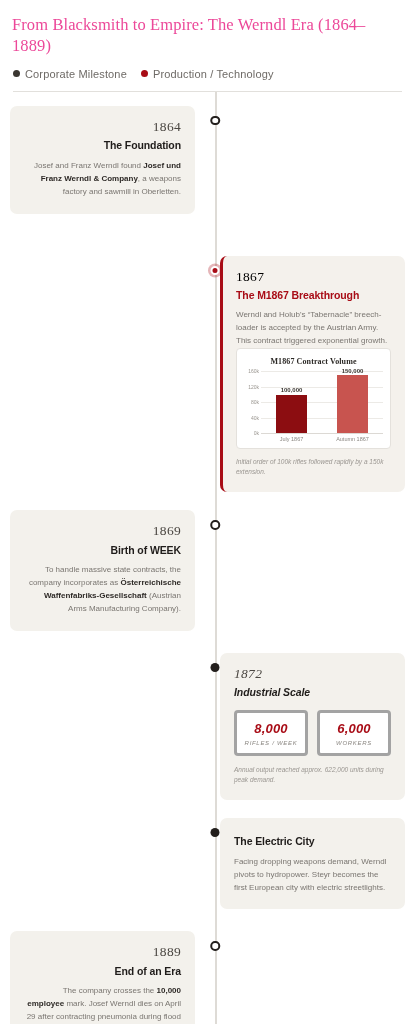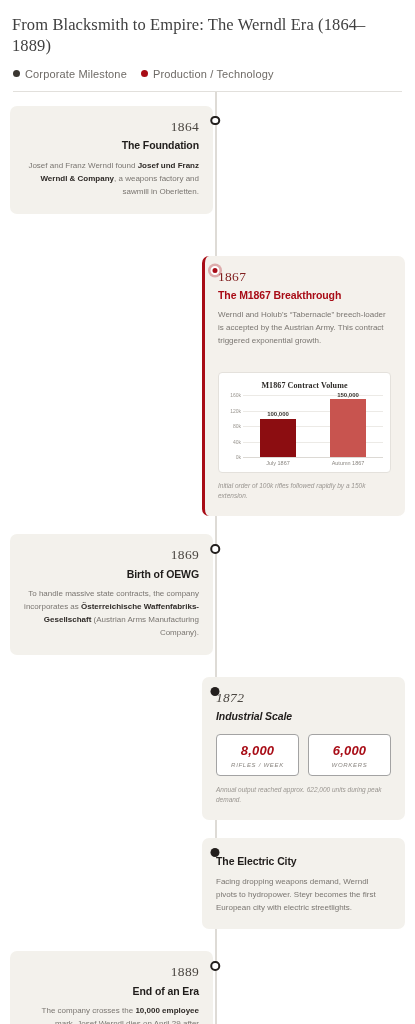--- a/index.html
+++ b/index.html
@@ -13,21 +13,21 @@
     -webkit-font-smoothing: antialiased;
   }
 
   .page { width: 415px; padding: 0 10px; }
 
   
   .title {
     font-family: "Liberation Serif", serif;
     font-size: 16.5px;
     font-weight: 400;
-    color: #404040;
+    color: #ec4899;
     letter-spacing: 0.1px;
     padding: 14px 2px 0 2px;
     line-height: 1.3;
   }
 
   .legend {
     display: flex;
     align-items: center;
     gap: 14px;
     padding: 11px 3px 0 3px;
@@ -86,41 +86,41 @@
     width: 9.5px; height: 9.5px;
   }
   .node-dot.accent {
     background: #a80c16;
     border: 2px solid #ffffff;
     box-shadow: 0 0 0 2.5px rgba(168,12,22,0.30);
   }
 
   
   .card {
-    width: 203px;
+    width: 185px;
     background: #f3f1ec;
     border-radius: 7px;
     padding: 13px 14px 15px 14px;
   }
   .card.left  { text-align: right; }
   .card.right { text-align: left; }
   .card.accent {
     border-left: 3px solid #a80c16;
     background: #f4f1ec;
     padding-left: 13px;
   }
 
   .card-year {
     font-family: "Liberation Serif", serif;
     font-size: 13.5px;
     color: #4a4641;
     letter-spacing: 0.3px;
     line-height: 1.2;
   }
-  .card.accent .card-year { color: #7f1d1d; }
+  .card.accent .card-year { color: #000000; }
 
   .card-heading {
     font-size: 10.5px;
     font-weight: bold;
     color: #1f1c1a;
     letter-spacing: -0.1px;
     margin-top: 4px;
     line-height: 1.3;
   }
   .card.accent .card-heading { color: #a80c16; }
@@ -128,21 +128,21 @@
   .card-body {
     font-size: 8px;
     line-height: 1.62;
     color: #7a7671;
     margin-top: 7px;
   }
   .card-body b { color: #2e2a27; font-weight: bold; }
 
   
   .chart-frame {
-    margin-top: 24px;
+    margin-top: 0;
     background: #ffffff;
     border: 1px solid #e4e1dc;
     border-radius: 4px;
     padding: 8px 7px 6px 7px;
   }
   .chart-title {
     font-family: "Liberation Serif", serif;
     font-weight: bold;
     font-size: 8px;
     color: #2d2a27;
@@ -217,21 +217,21 @@
     color: #9a9691;
     line-height: 1.55;
     margin-top: 8px;
   }
 
   
   .stats { display: flex; gap: 9px; margin-top: 10px; }
   .stat {
     flex: 1;
     background: #ffffff;
-    border: 1px solid #a3a3a3;
+    border: 3px solid #a3a3a3;
     border-radius: 4px;
     padding: 8px 4px 7px 4px;
     text-align: center;
   }
   .stat-value {
     font-size: 13px;
     font-weight: bold;
     color: #a80c16;
     letter-spacing: 0.2px;
   }
@@ -329,21 +329,21 @@
         <div class="chart-note">Initial order of 100k rifles followed rapidly by a 150k extension.</div>
       </div>
     </div>
 
     <div class="row left" style="margin-top:18px;align-items:center;">
       <div class="node">
         <span class="node-dot ring"></span>
       </div>
       <div class="card left">
         <div class="card-year">1869</div>
-        <div class="card-heading">Birth of OEWG</div>
+        <div class="card-heading">Birth of WEEK</div>
         <div class="card-body">
           <span>To handle massive state contracts, the company incorporates as </span><b>Österreichische Waffenfabriks-Gesellschaft</b><span> (Austrian Arms Manufacturing Company).</span>
         </div>
       </div>
     </div>
 
     <div class="row right" style="margin-top:22px;font-style:italic;">
       <div class="node">
         <span class="node-dot"></span>
       </div>

